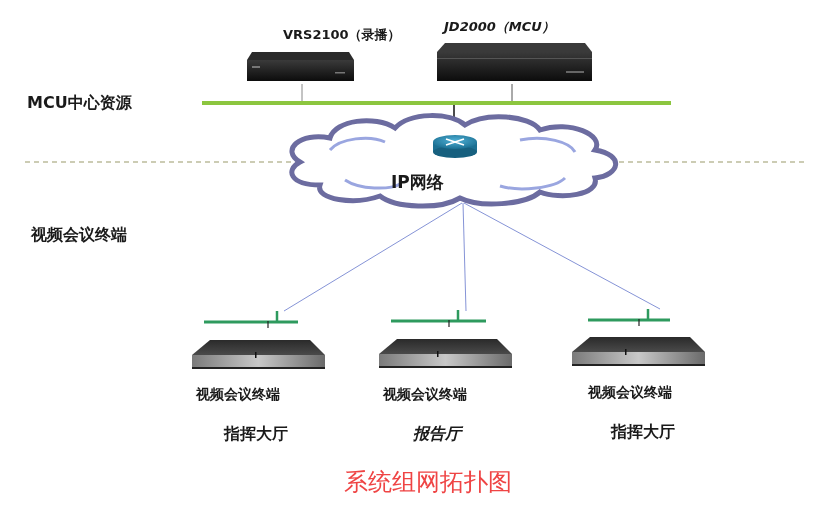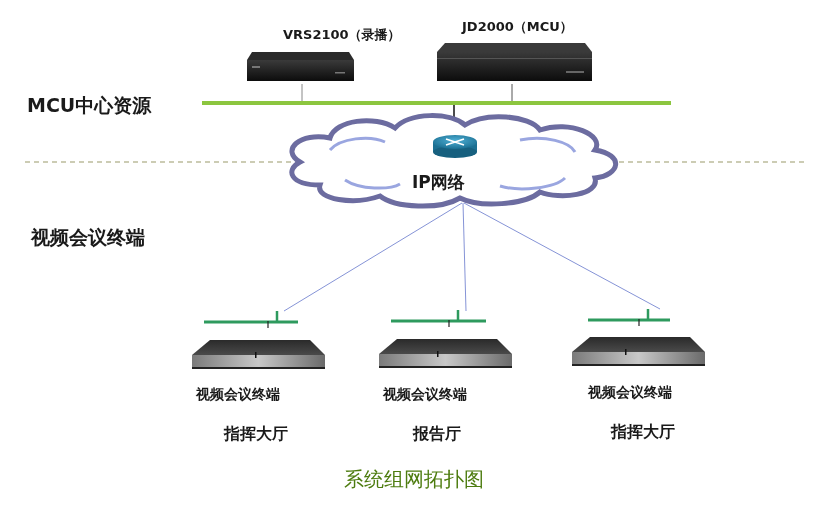--- a/index.html
+++ b/index.html
@@ -1,24 +1,24 @@
 <!DOCTYPE html>
 <html><head>
 <meta charset="utf-8">
 <style>
   html, body { margin:0; padding:0; background:#ffffff; }
   body { width:821px; height:509px; position:relative; overflow:hidden;
          font-family: "DejaVu Sans", "Liberation Sans", sans-serif; }
   .lbl { position:absolute; color:#1a1a1a; font-weight:bold; white-space:nowrap; }
-  .layer-label { font-size:19px;text-align:center; }
+  .layer-label { font-size:16px;text-align:center; }
   .dev-label { font-size:13px; }
   .term-label { font-size:14px; }
   .room-label { font-size:16px; }
-  .caption { position:absolute; color:#4d7c0f; font-family:Liberation Mono, monospace;
-             font-size:20px; white-space:nowrap; }
+  .caption { position:absolute; color:#ef4444; font-family:Liberation Mono, monospace;
+             font-size:24px; white-space:nowrap; }
   svg { position:absolute; left:0; top:0; }
 </style>
 </head>
 <body>
 
 <svg width="821" height="509">
   <defs>
     <linearGradient id="devGrad" x1="0" y1="0" x2="0" y2="1">
       <stop offset="0" stop-color="#3a3a3a"></stop>
       <stop offset="1" stop-color="#0c0c0c"></stop>
@@ -107,26 +107,26 @@
     <rect x="572" y="352" width="133" height="12" fill="url(#termFront)"></rect>
     <rect x="572" y="364" width="133" height="2" fill="#222"></rect>
     <rect x="625" y="349" width="1.5" height="6" fill="#111"></rect>
   </g>
 </svg>
 
 <div class="lbl layer-label" style="left:27px;top:93px;">MCU中心资源</div>
 <div class="lbl layer-label" style="left:31px;top:225px;">视频会议终端</div>
 
 <div class="lbl dev-label" style="left:248px;top:26px;margin-left:35px;">VRS2100（录播）</div>
-<div class="lbl dev-label" style="left:462px;top:18px;">JD2000（MCU）</div>
+<div class="lbl dev-label" style="left:444px;top:18px;font-style:italic;">JD2000（MCU）</div>
 
-<div class="lbl" style="left:412px;top:171px;font-size:17px;">IP网络</div>
+<div class="lbl" style="left:391px;top:171px;font-size:17px;">IP网络</div>
 
 <div class="lbl term-label" style="left:196px;top:386px;">视频会议终端</div>
 <div class="lbl room-label" style="left:224px;top:424px;">指挥大厅</div>
 
 <div class="lbl term-label" style="left:383px;top:386px;">视频会议终端</div>
-<div class="lbl room-label" style="left:413px;top:424px;">报告厅</div>
+<div class="lbl room-label" style="left:413px;top:424px;font-style:italic;">报告厅</div>
 
 <div class="lbl term-label" style="left:588px;top:384px;">视频会议终端</div>
 <div class="lbl room-label" style="left:611px;top:422px;">指挥大厅</div>
 
 <div class="caption" style="left:344px;top:466px;">系统组网拓扑图</div>
 
 </body></html>

